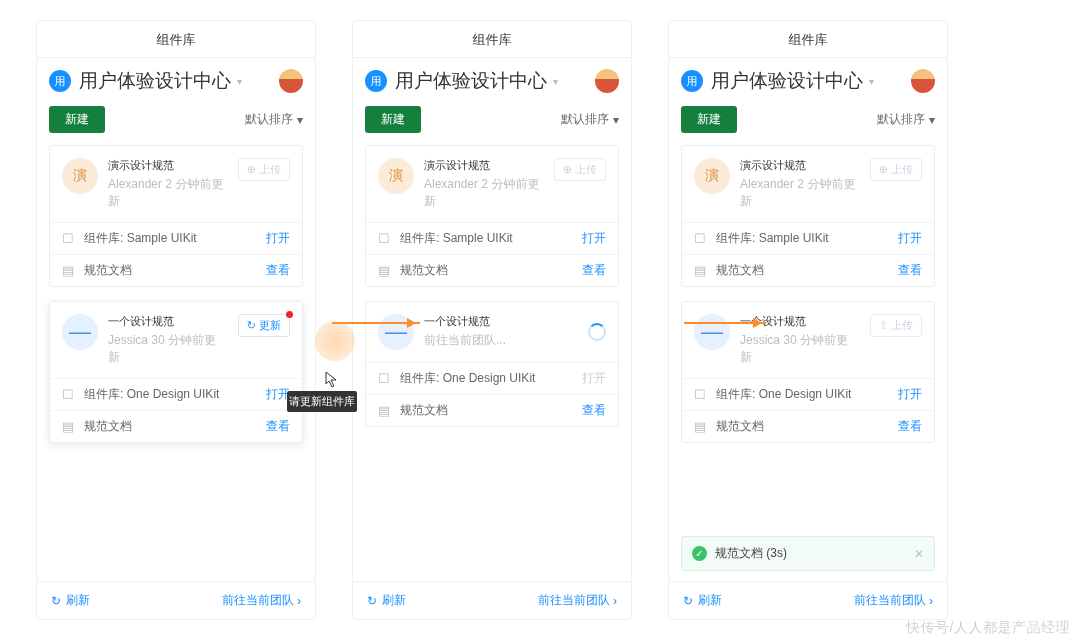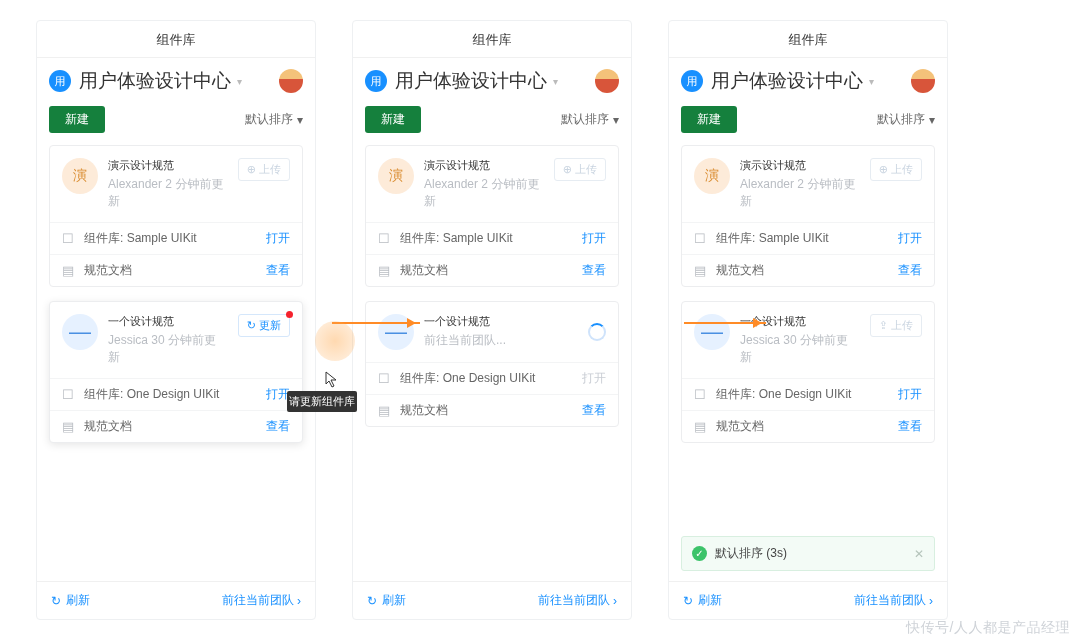--- a/index.html
+++ b/index.html
@@ -269,21 +269,21 @@
         </div>
         <div class="crow">
           <span class="ic">▤</span>
           <span>规范文档</span>
           <span class="lk">查看</span>
         </div>
       </div>
     </div>
     <div class="toast">
       <span class="ok">✓</span>
-      <span>默认排序 (3s)</span>
+      <span>规范文档 (3s)</span>
       <span class="x">✕</span>
     </div>
     <div class="pfoot">
       <div class="refresh">
         <span>↻</span>
         <span>刷新</span>
       </div>
       <div class="goteam">
         <span>前往当前团队</span>
         <span>›</span>

